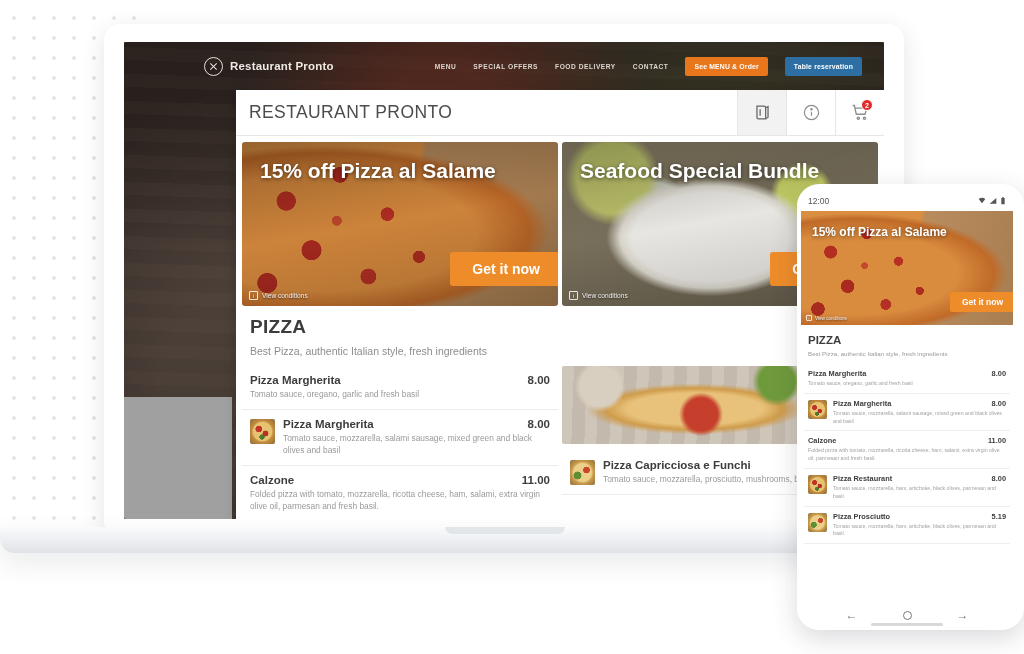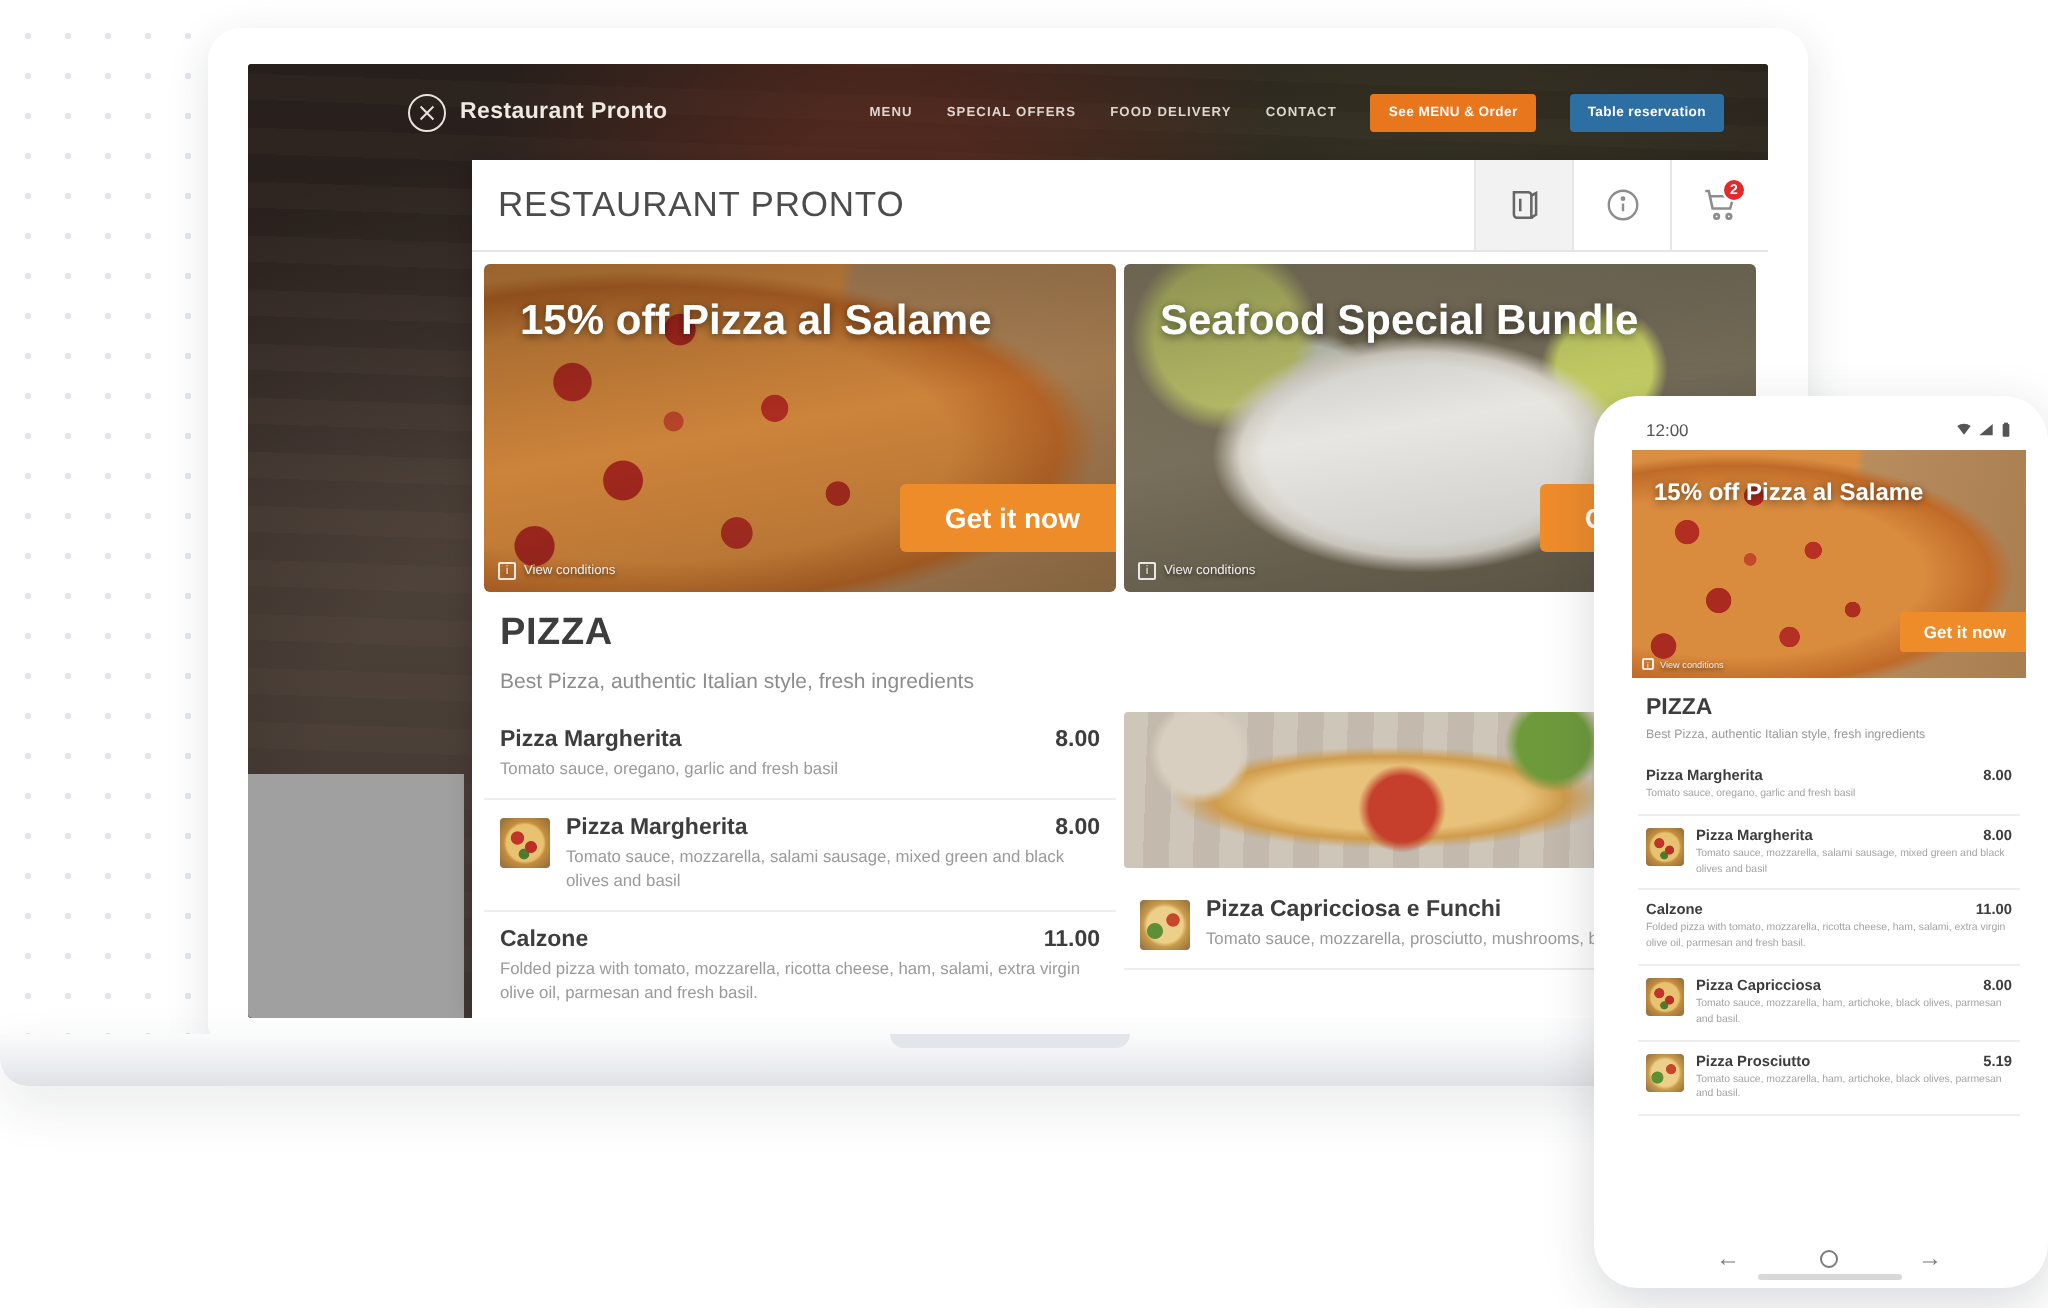--- a/index.html
+++ b/index.html
@@ -17,21 +17,21 @@
     width: 150px; height: 520px;
     background-image: radial-gradient(#e3e6ea 1.6px, transparent 1.7px);
     background-size: 20px 20px;
     background-position: 4px 8px;
     z-index: 0;
   }
 
   
   .laptop {
     position: absolute;
-    left: 104px; top: 14px;
+    left: 104px; top: 24px;
     width: 800px; height: 505px;
     z-index: 2;
   }
   .laptop-lid {
     position: absolute; inset: 0;
     background: #ffffff;
     border-radius: 16px 16px 6px 6px;
     box-shadow: 0 6px 22px rgba(40,45,55,0.13);
     padding: 18px 20px 10px 20px;
   }
@@ -285,26 +285,26 @@
       radial-gradient(circle at 86% 42%, #d59a3e 0 11%, transparent 14%),
       radial-gradient(circle at 68% 20%, #6f9a3c 0 8%, transparent 11%),
       radial-gradient(circle at 44% 62%, #c63f2c 0 9%, transparent 12%),
       radial-gradient(ellipse at 42% 55%, #e8c27a 0 26%, #cf9c4c 34%, transparent 42%),
       repeating-linear-gradient(92deg, #cfc6ba 0 12px, #c3b9ac 12px 25px);
   }
 
   
   .phone {
     position: absolute;
-    left: 797px; top: 198px;
+    left: 797px; top: 184px;
     width: 227px; height: 446px;
     background: #ffffff;
     border-radius: 22px;
     box-shadow: 0 8px 26px rgba(40,45,55,0.18);
-    padding: 7px 7px 0 15px;
+    padding: 7px 7px 0 0;
     z-index: 6;
     overflow: hidden;
   }
   .phone-screen {
     width: 100%; height: 100%;
     background: #fff;
     border-radius: 16px;
     overflow: hidden;
     display: flex; flex-direction: column;
   }
@@ -597,21 +597,21 @@
             <div class="phone-dish-price">11.00</div>
           </div>
           <div class="phone-dish-desc">Folded pizza with tomato, mozzarella, ricotta cheese, ham, salami, extra virgin olive oil, parmesan and fresh basil.</div>
         </div>
       </div>
 
       <div class="phone-dish">
         <div class="phone-dish-thumb dish-thumb"></div>
         <div class="phone-dish-body">
           <div class="phone-dish-row">
-            <div class="phone-dish-name">Pizza Capricciosa</div>
+            <div class="phone-dish-name">Pizza Restaurant</div>
             <div class="phone-dish-price">8.00</div>
           </div>
           <div class="phone-dish-desc">Tomato sauce, mozzarella, ham, artichoke, black olives, parmesan and basil.</div>
         </div>
       </div>
 
       <div class="phone-dish">
         <div class="phone-dish-thumb dish-thumb veg"></div>
         <div class="phone-dish-body">
           <div class="phone-dish-row">

